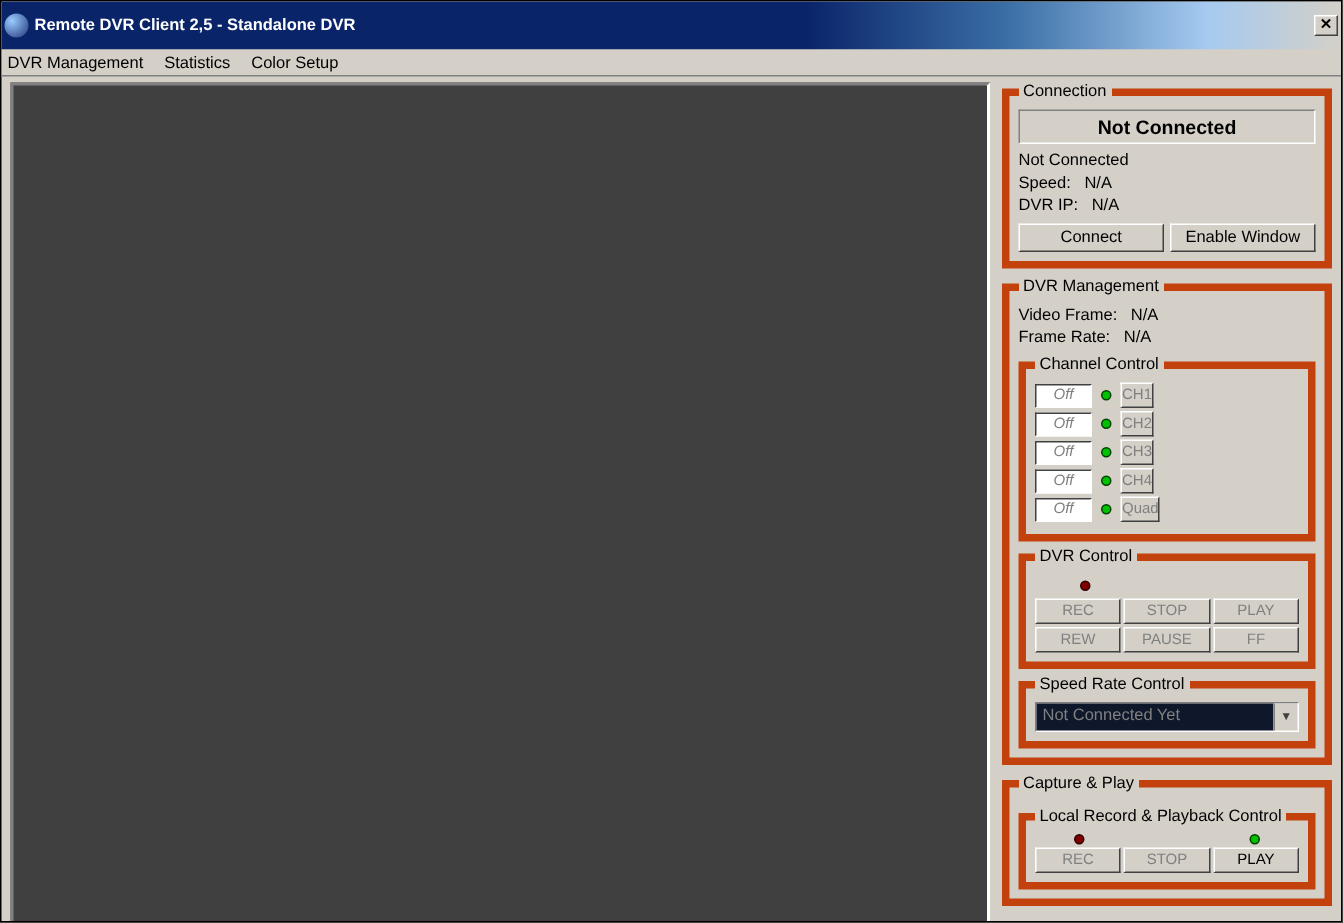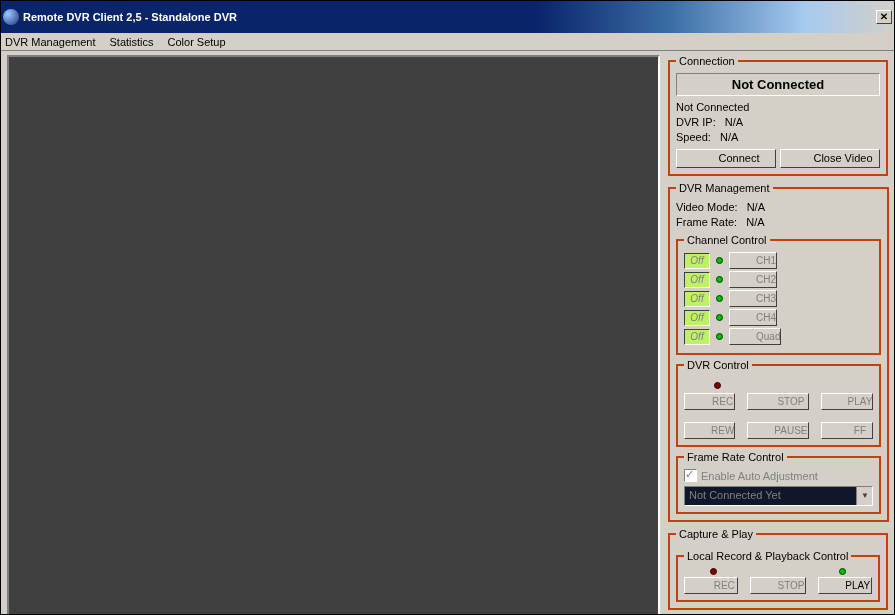--- a/index.html
+++ b/index.html
@@ -64,21 +64,21 @@
     border: 2px solid;
     border-color: #808080 #fff #fff #808080;
   }
   .right-panel {
     width: 220px;
     display: flex;
     flex-direction: column;
     gap: 6px;
   }
   fieldset {
-    border: 2px solid #c2410c;
+    border: 5px solid #c2410c;
     border-radius: 0;
     padding: 6px 6px 6px 6px;
     margin: 0;
     position: relative;
   }
   fieldset > legend {
     font-size: 11px;
     padding: 0 3px;
     color: #000;
   }
@@ -100,56 +100,55 @@
   .info-line .val { display: inline-block; margin-left: 6px; }
   .btn {
     border: 1px solid;
     border-color: #fff #404040 #404040 #fff;
     background: #d4d0c8;
     text-align: center;
     height: 19px;
     line-height: 17px;
     cursor: default;
     font-size: 11px;
-    padding-left: 26px;
   }
   .btn.small { height: 17px; line-height: 15px; font-size: 10px; }
   .btn.disabled { color: #808080; }
   .btn-row { display: flex; gap: 4px; margin-top: 4px; }
   .btn-row .btn { flex: 1; }
   .ch-row {
     display: flex;
     align-items: center;
     gap: 6px;
     margin-bottom: 2px;
   }
   .ch-row .off-btn {
-    width: 26px;
+    width: 38px;
     height: 16px;
     border: 1px solid;
     border-color: #404040 #fff #fff #404040;
-    background: #bef264;
+    background: #ffffff;
     color: #808080;
     text-align: center;
     font-size: 10px;
     line-height: 14px;
     font-style: italic;
   }
   .led {
     width: 7px; height: 7px;
     border-radius: 50%;
     background: #00c000;
     border: 1px solid #004000;
   }
   .led.red { background: #800000; border-color: #300000; }
   .dvr-led-row { text-align: left; margin: 2px 0 2px 30px; }
   .ctrl-grid {
     display: grid;
     grid-template-columns: 1fr 1fr 1fr;
-    gap: 12px;
+    gap: 2px;
   }
   .chk-row { display: flex; align-items: center; color: #808080; margin-bottom: 4px; gap: 4px;}
   .chk {
     width: 13px; height: 13px;
     background: #fff;
     border: 1px solid;
     border-color: #808080 #fff #fff #808080;
     position: relative;
   }
   .chk::after {
@@ -201,37 +200,37 @@
 <div class="main">
   <div class="viewport"></div>
 
   <div class="right-panel">
 
     <fieldset>
       <legend>Connection</legend>
       <div class="status-box">Not Connected</div>
       <div class="info-line">Not Connected</div>
       <div class="info-line">
+        <span class="lbl">Speed:</span>
+        <span class="val">N/A</span>
+      </div>
+      <div class="info-line">
         <span class="lbl">DVR IP:</span>
         <span class="val">N/A</span>
       </div>
-      <div class="info-line">
-        <span class="lbl">Speed:</span>
-        <span class="val">N/A</span>
-      </div>
       <div class="btn-row">
         <div class="btn">Connect</div>
-        <div class="btn">Close Video</div>
+        <div class="btn">Enable Window</div>
       </div>
     </fieldset>
 
     <fieldset>
       <legend>DVR Management</legend>
       <div class="info-line">
-        <span class="lbl">Video Mode:</span>
+        <span class="lbl">Video Frame:</span>
         <span class="val">N/A</span>
       </div>
       <div class="info-line">
         <span class="lbl">Frame Rate:</span>
         <span class="val">N/A</span>
       </div>
 
       <fieldset class="inner">
         <legend>Channel Control</legend>
         <div class="ch-row">
@@ -268,25 +267,21 @@
           <div class="btn small disabled">REC</div>
           <div class="btn small disabled">STOP</div>
           <div class="btn small disabled">PLAY</div>
           <div class="btn small disabled">REW</div>
           <div class="btn small disabled">PAUSE</div>
           <div class="btn small disabled">FF</div>
         </div>
       </fieldset>
 
       <fieldset class="inner">
-        <legend>Frame Rate Control</legend>
-        <div class="chk-row">
-          <div class="chk"></div>
-          <span>Enable Auto Adjustment</span>
-        </div>
+        <legend>Speed Rate Control</legend>
         <div class="dropdown">
           <div class="val">Not Connected Yet</div>
           <div class="arrow">▼</div>
         </div>
       </fieldset>
     </fieldset>
 
     <fieldset>
       <legend>Capture &amp; Play</legend>
       <fieldset class="inner">

